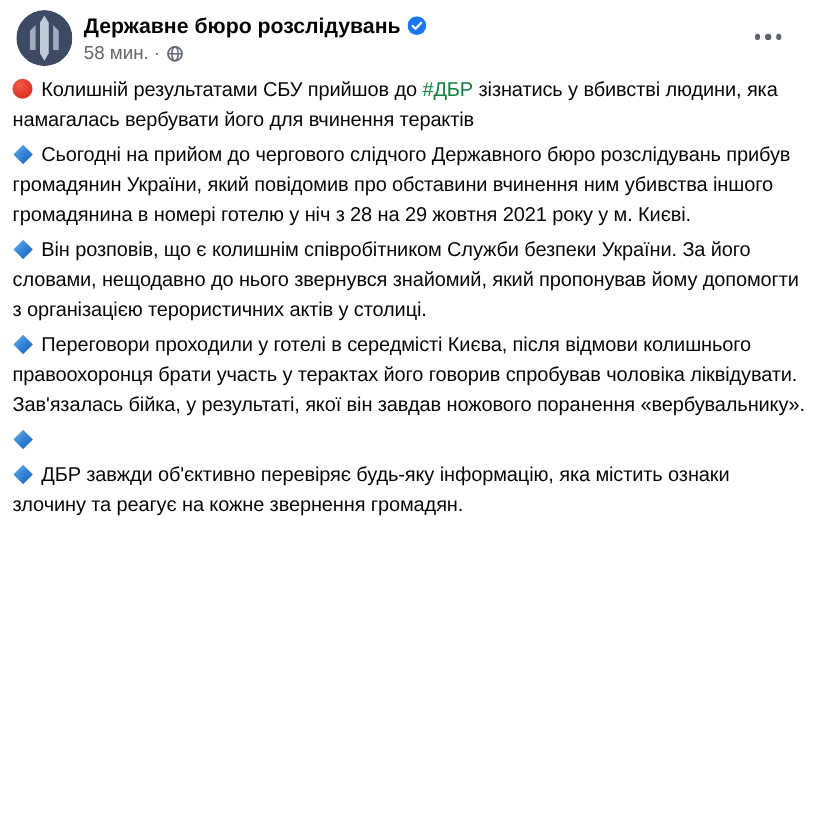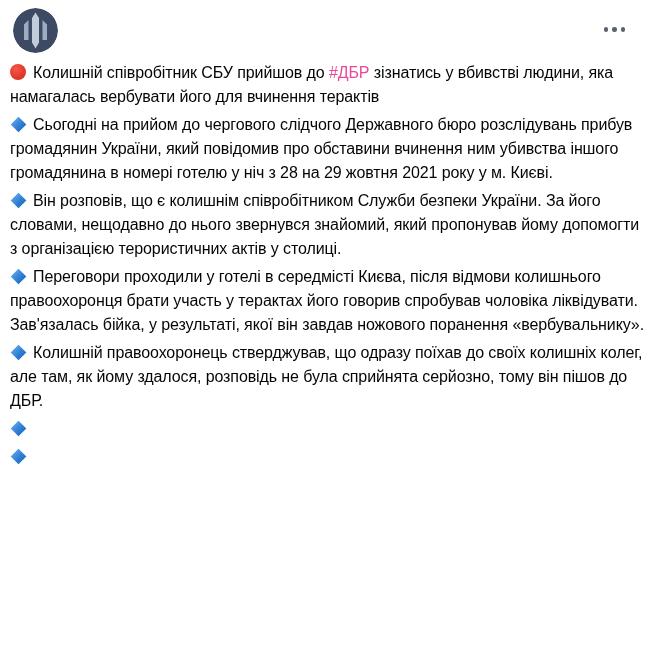--- a/index.html
+++ b/index.html
@@ -26,21 +26,21 @@
   
   .post-body { padding:8px 10px 0 10px; font-size:16px; line-height:24px; color:#050505; letter-spacing:-0.1px; }
   .post-body p { margin:0 0 4px 0; }
 
   .red-circle {
     display:inline-block; width:16px; height:16px; border-radius:50%;
     background:radial-gradient(circle at 38% 32%, #f2594b 0%, #e23a2b 55%, #ca2a1d 100%);
     vertical-align:-2px; margin-right:7px;
   }
   .blue-diamond { display:inline-block; width:17px; height:17px; vertical-align:-3px; margin-right:6px; }
-  .hashtag { color:#ec4899; text-decoration:none; cursor:pointer; }
+  .hashtag { color:#15803d; text-decoration:none; cursor:pointer; }
 
   .hidden-defs { position:absolute; width:0; height:0; overflow:hidden; }
 </style>
 </head>
 <body>
 
 <svg class="hidden-defs" aria-hidden="true">
   <defs>
     <linearGradient id="diamondGrad" x1="0%" y1="0%" x2="100%" y2="100%">
       <stop offset="0%" stop-color="#6fb6f0"></stop>
@@ -54,58 +54,75 @@
 
   <div class="post-header">
     <div class="avatar">
       <svg width="45" height="45" viewBox="0 0 45 45">
         <circle cx="22.5" cy="22.5" r="22.5" fill="#3c4a63"></circle>
         <polygon points="22.5,4.5 26,10 26,34.5 22.5,40.5 19,34.5 19,10" fill="#c2cbd9"></polygon>
         <polygon points="11,16.5 15.5,12 15.5,32 11,32" fill="#9fabbe"></polygon>
         <polygon points="29.5,12 34,16.5 34,32 29.5,32" fill="#9fabbe"></polygon>
       </svg>
     </div>
+    <div class="header-info">
+      <div class="name-row">
+        <span class="page-name">Державне бюро розслідувань</span>
+        <span class="verified-badge">
+          <svg width="15" height="15" viewBox="0 0 15 15">
+            <circle cx="7.5" cy="7.5" r="7.5" fill="#1877f2"></circle>
+            <path d="M4.1 7.7 L6.4 10 L10.9 5.3" fill="none" stroke="#ffffff" stroke-width="1.8" stroke-linecap="round" stroke-linejoin="round"></path>
+          </svg>
+        </span>
+      </div>
+      <div class="meta-row">
+        <span class="timestamp">58 мин.</span>
+        <span>·</span>
+        <span class="globe-icon">
+          <svg width="14" height="14" viewBox="0 0 14 14">
+            <circle cx="7" cy="7" r="5.6" fill="none" stroke="#606a75" stroke-width="1.4"></circle>
+            <ellipse cx="7" cy="7" rx="2.5" ry="5.6" fill="none" stroke="#606a75" stroke-width="1.2"></ellipse>
+            <line x1="1.4" y1="7" x2="12.6" y2="7" stroke="#606a75" stroke-width="1.2"></line>
+          </svg>
+        </span>
+      </div>
+    </div>
   </div>
 
   <div class="more-btn">
     <span class="dot"></span>
     <span class="dot"></span>
     <span class="dot"></span>
   </div>
 
   <div class="post-body">
     <p>
-      <span class="red-circle"></span><span>Колишній співробітник СБУ прийшов до </span><a class="hashtag">#ДБР</a><span> зізнатись у вбивстві людини, яка намагалась вербувати його для вчинення терактів</span>
+      <span class="red-circle"></span><span>Колишній результатами СБУ прийшов до </span><a class="hashtag">#ДБР</a><span> зізнатись у вбивстві людини, яка намагалась вербувати його для вчинення терактів</span>
     </p>
 
     <p>
       <svg class="blue-diamond" viewBox="0 0 17 17">
           <polygon points="8.5,0.7 16.3,8.5 8.5,16.3 0.7,8.5" fill="url(#diamondGrad)"></polygon>
         </svg><span>Сьогодні на прийом до чергового слідчого Державного бюро розслідувань прибув громадянин України, який повідомив про обставини вчинення ним убивства іншого громадянина в номері готелю у ніч з 28 на 29 жовтня 2021 року у м. Києві.</span>
     </p>
     <p>
       <svg class="blue-diamond" viewBox="0 0 17 17">
           <polygon points="8.5,0.7 16.3,8.5 8.5,16.3 0.7,8.5" fill="url(#diamondGrad)"></polygon>
         </svg><span>Він розповів, що є колишнім співробітником Служби безпеки України. За його словами, нещодавно до нього звернувся знайомий, який пропонував йому допомогти з організацією терористичних актів у столиці.</span>
     </p>
     <p>
       <svg class="blue-diamond" viewBox="0 0 17 17">
           <polygon points="8.5,0.7 16.3,8.5 8.5,16.3 0.7,8.5" fill="url(#diamondGrad)"></polygon>
         </svg><span>Переговори проходили у готелі в середмісті Києва, після відмови колишнього правоохоронця брати участь у терактах його говорив спробував чоловіка ліквідувати. Зав'язалась бійка, у результаті, якої він завдав ножового поранення «вербувальнику».</span>
     </p>
     <p>
       <svg class="blue-diamond" viewBox="0 0 17 17">
           <polygon points="8.5,0.7 16.3,8.5 8.5,16.3 0.7,8.5" fill="url(#diamondGrad)"></polygon>
-        </svg><span>Колишній правоохоронець стверджував, що одразу поїхав до своїх колишніх колег, але там, як йому здалося, розповідь не була сприйнята серйозно, тому він пішов до ДБР.</span>
-    </p>
-    <p>
-      <svg class="blue-diamond" viewBox="0 0 17 17">
-          <polygon points="8.5,0.7 16.3,8.5 8.5,16.3 0.7,8.5" fill="url(#diamondGrad)"></polygon>
         </svg>
     </p>
     <p>
       <svg class="blue-diamond" viewBox="0 0 17 17">
           <polygon points="8.5,0.7 16.3,8.5 8.5,16.3 0.7,8.5" fill="url(#diamondGrad)"></polygon>
-        </svg>
+        </svg><span>ДБР завжди об'єктивно перевіряє будь-яку інформацію, яка містить ознаки злочину та реагує на кожне звернення громадян.</span>
     </p>
   </div>
 
 </div>
 
 </body></html>

